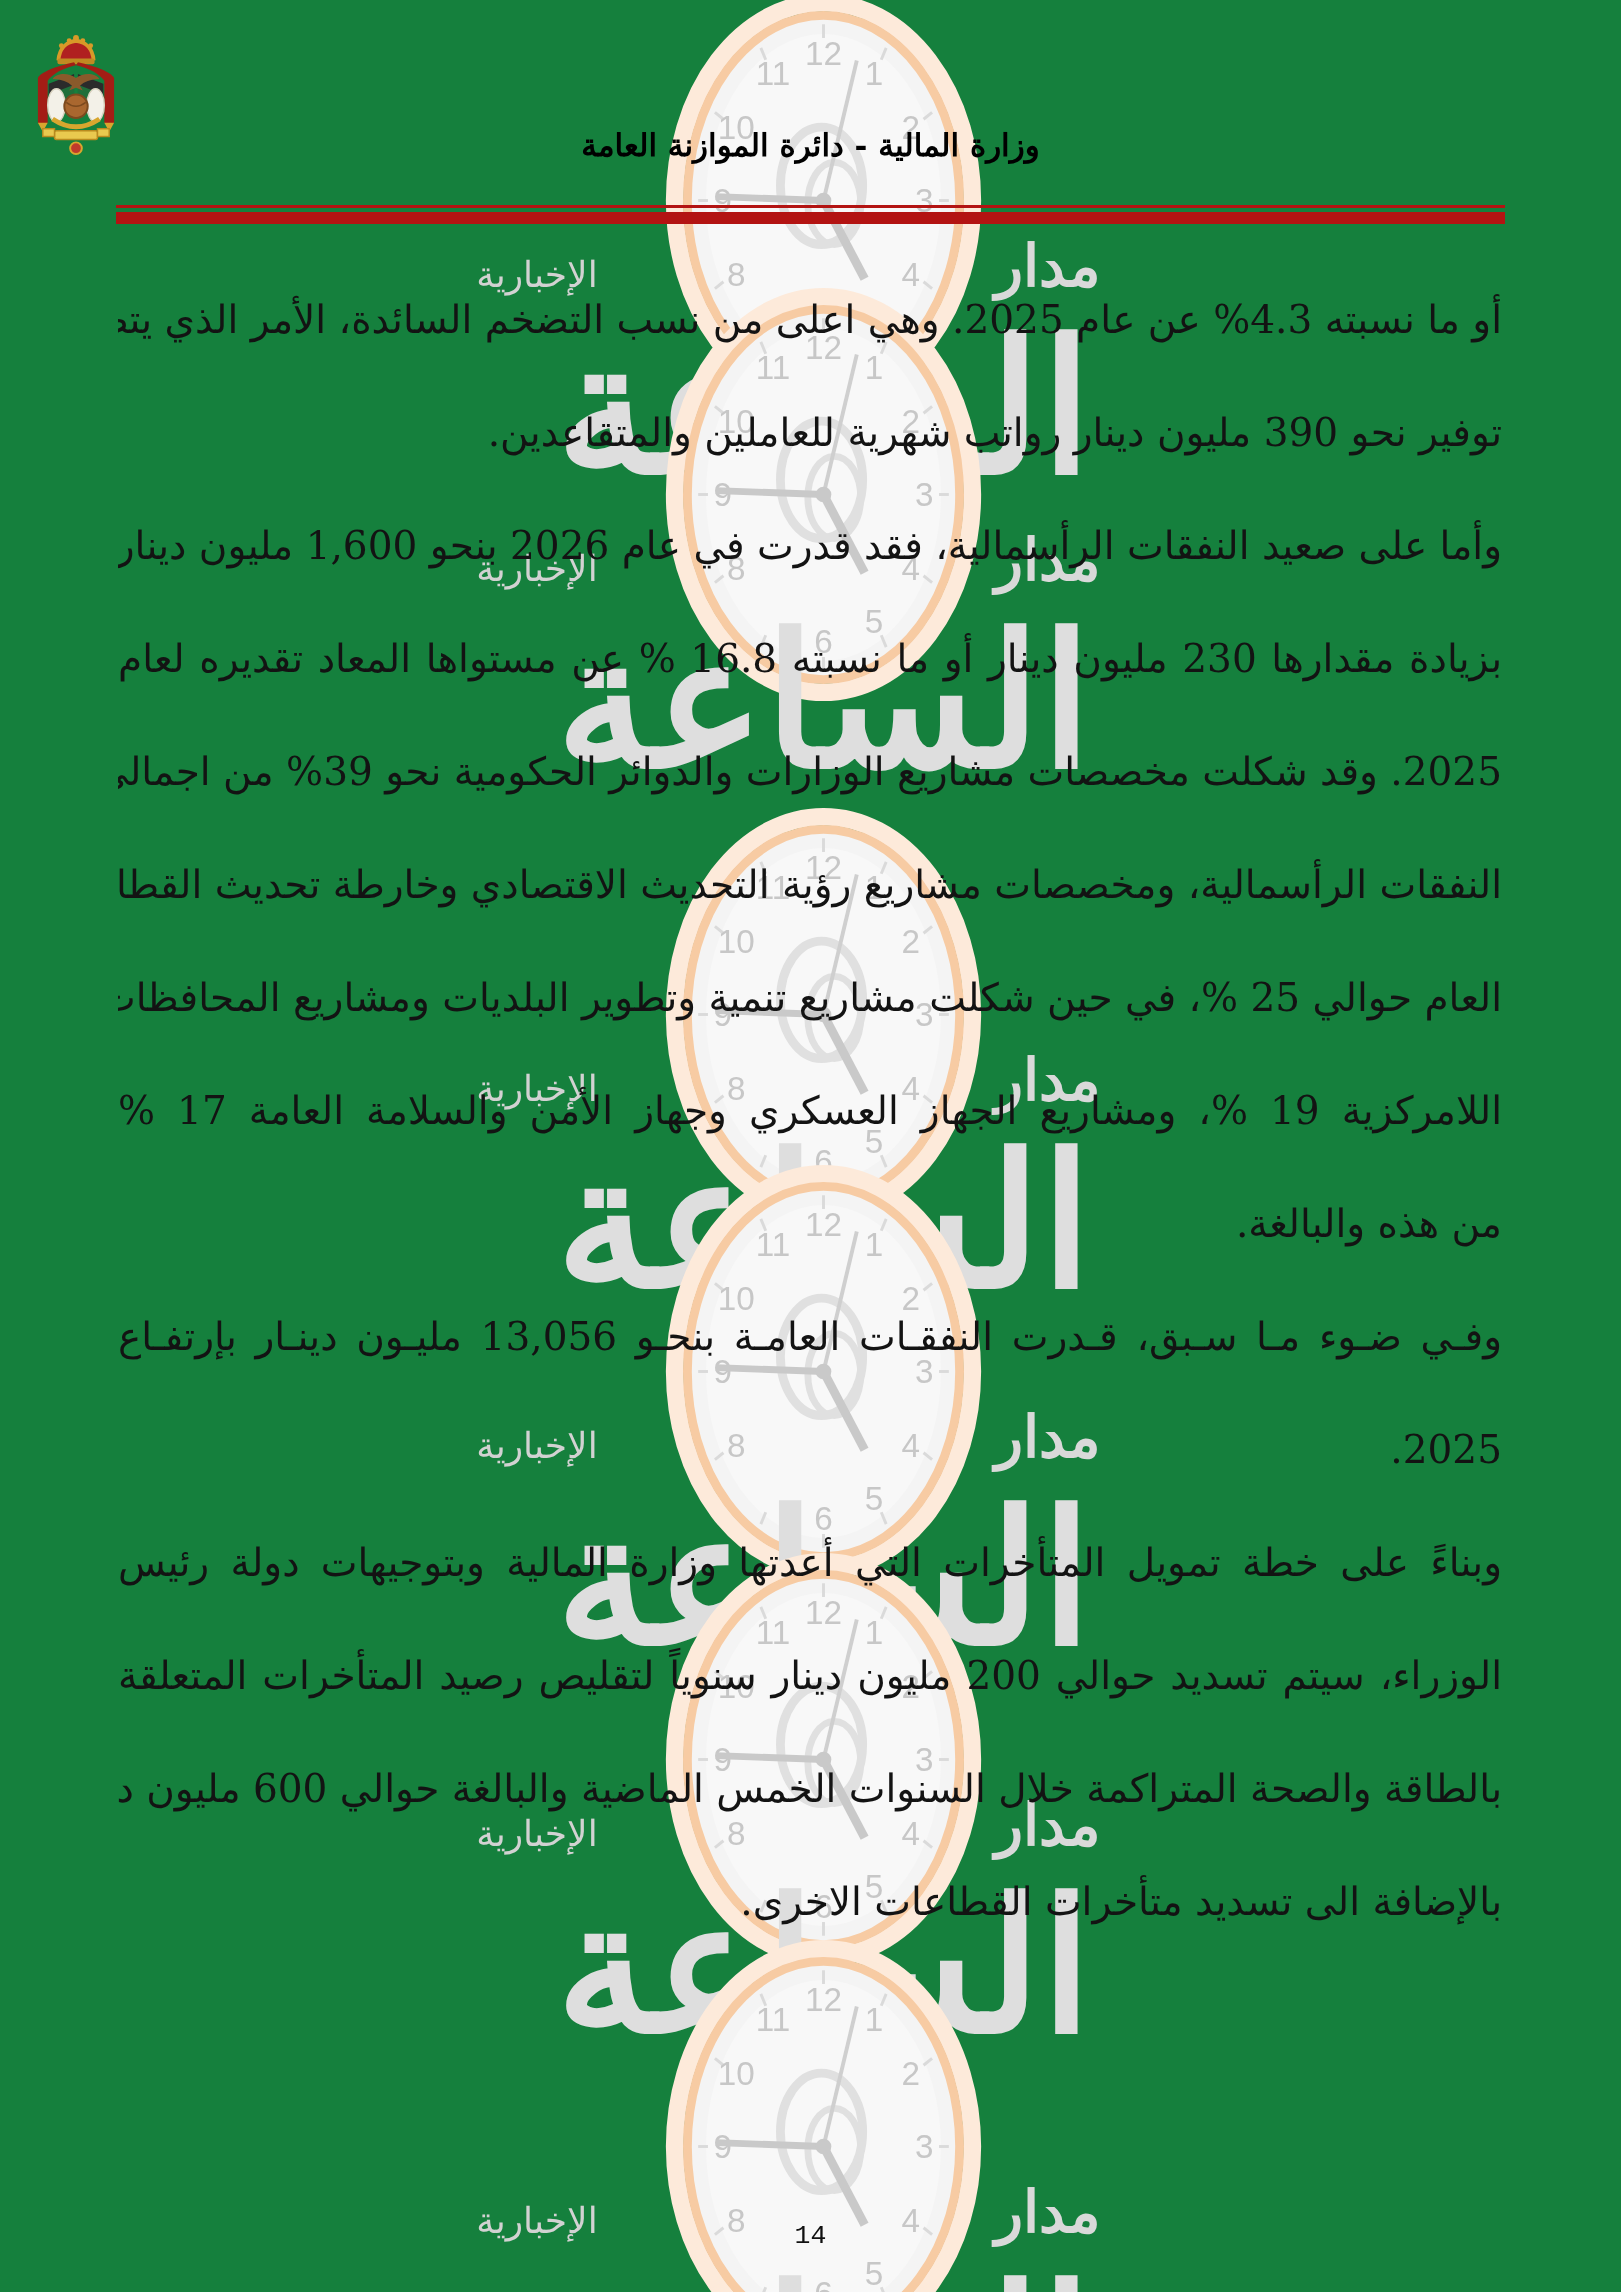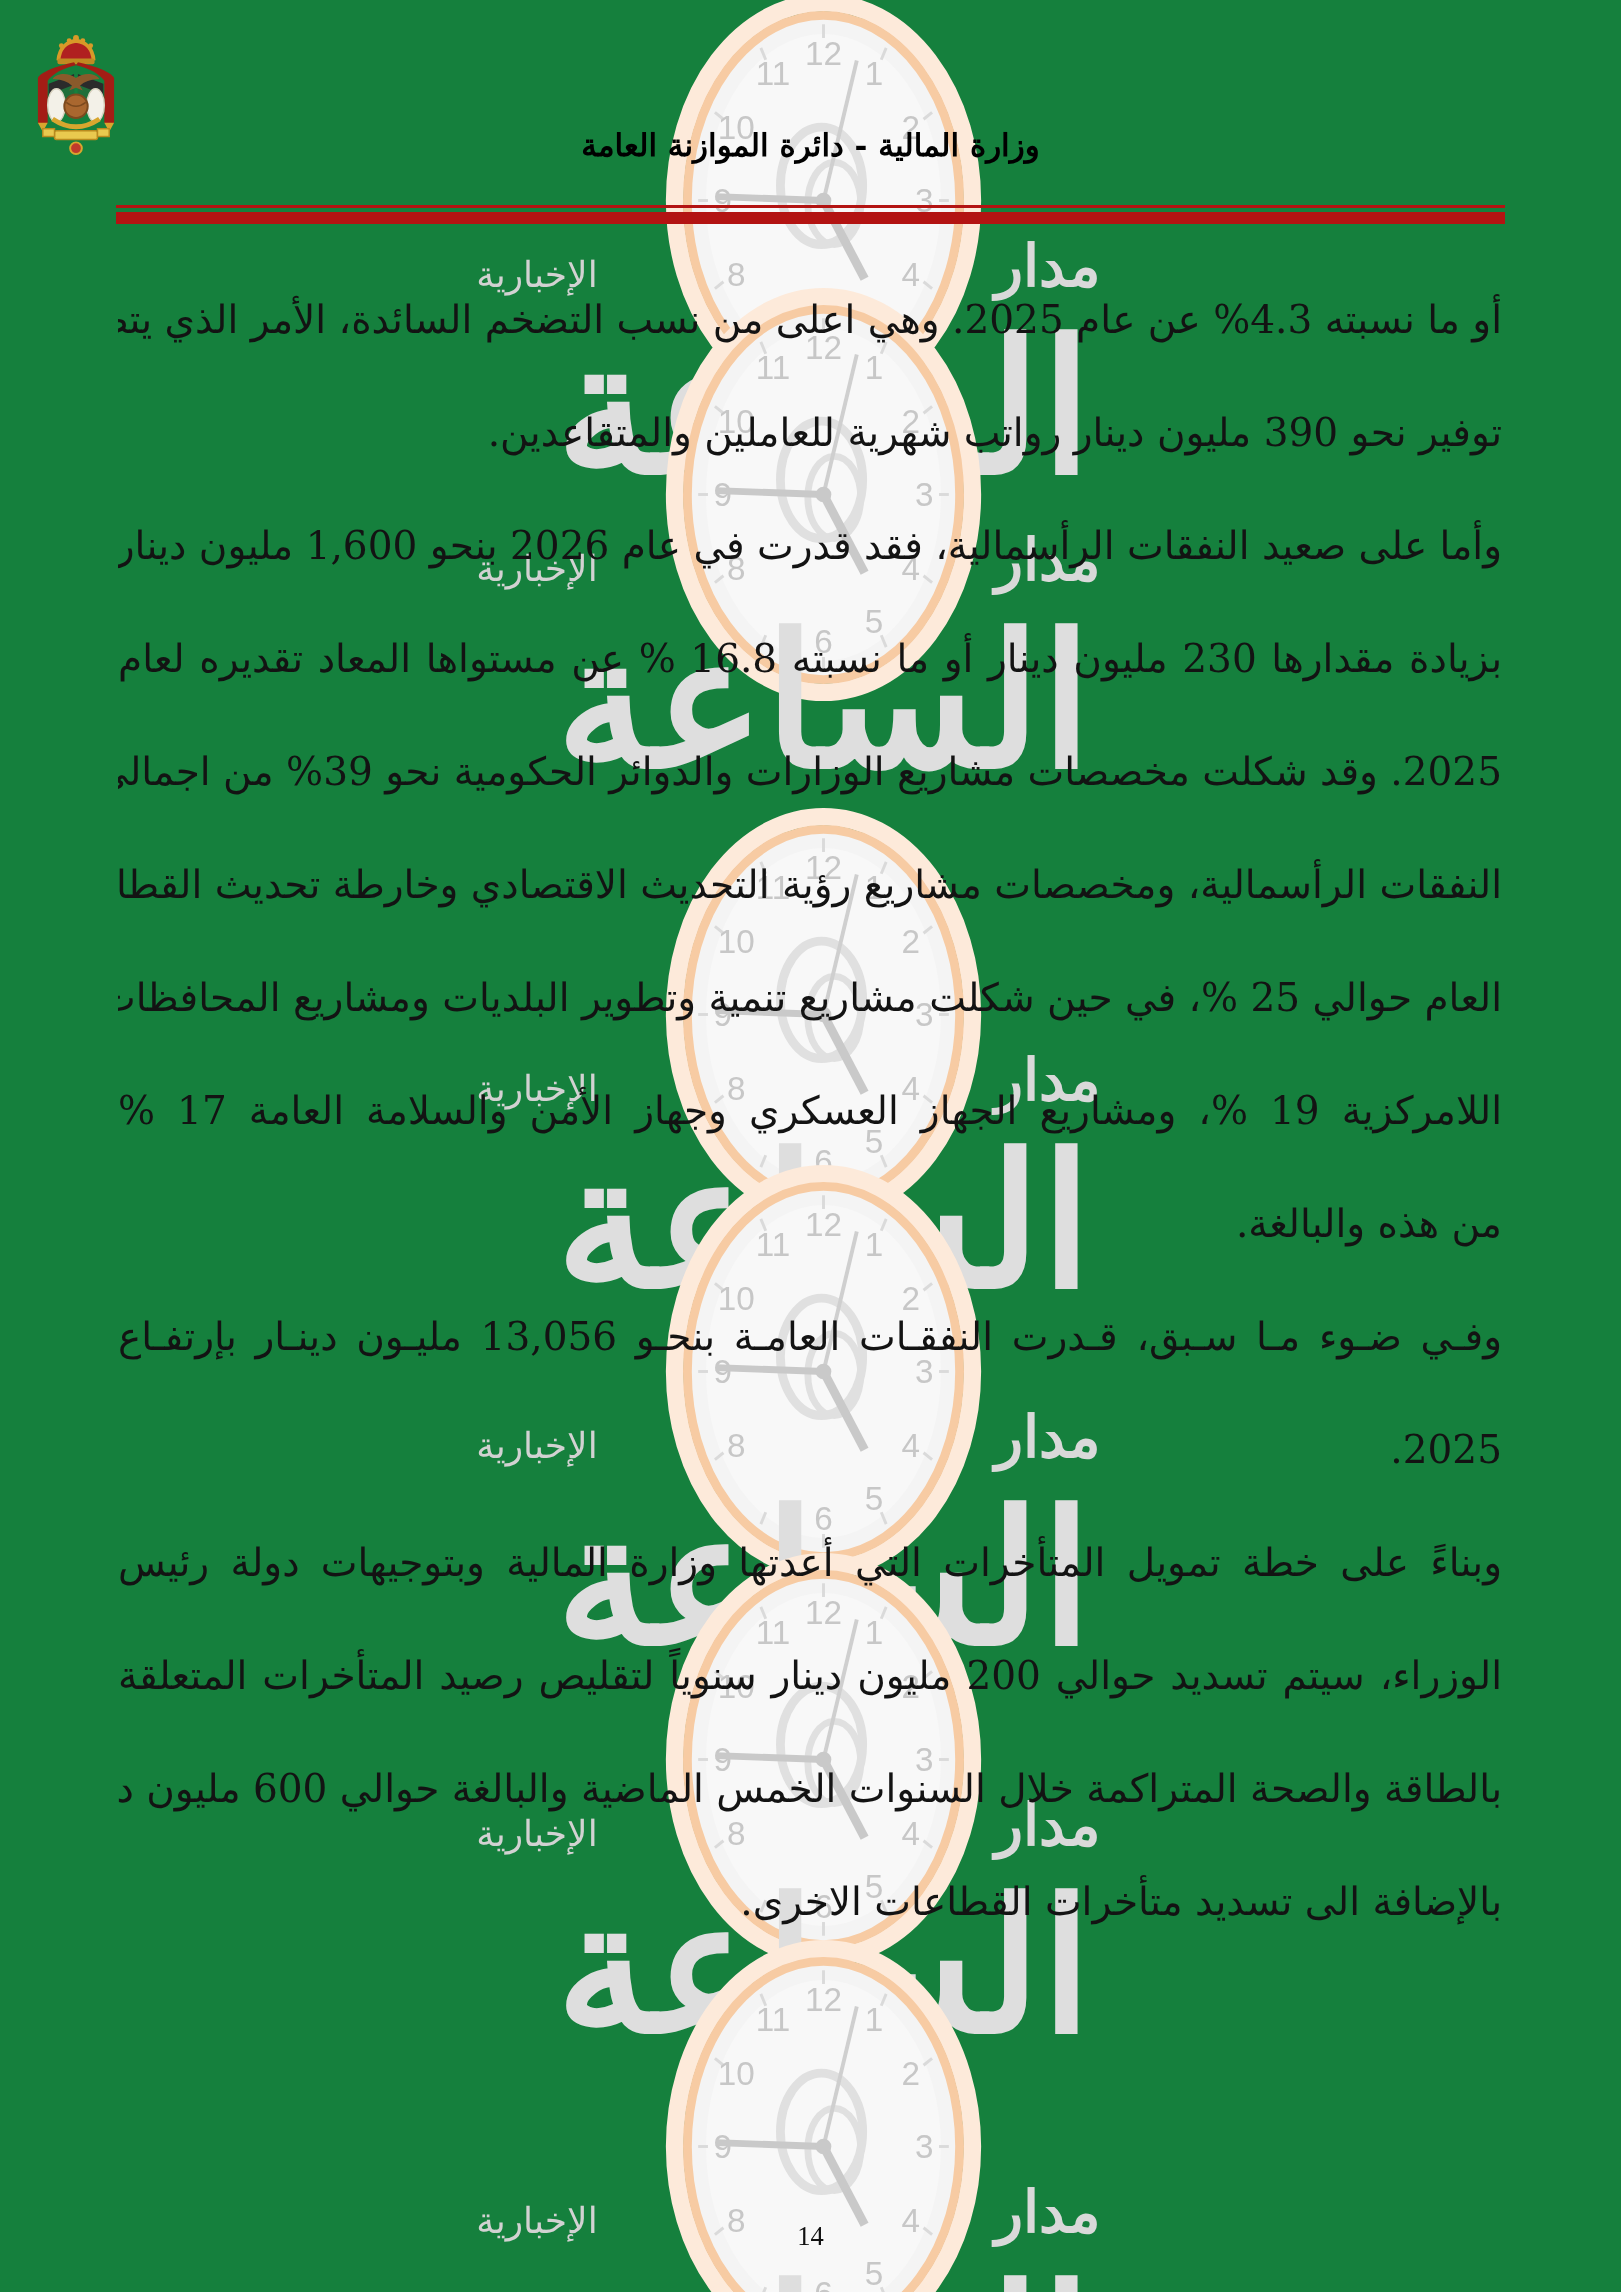--- a/index.html
+++ b/index.html
@@ -39,21 +39,21 @@
     height:113px; line-height:113px; font-size:39px;
     direction:rtl; text-align:justify; text-align-last:justify;
     white-space:nowrap; overflow:hidden;
   }
   .line.end { text-align-last:right; }
   .b { font-weight:normal; }
   
   .pageno {
     position:absolute; top:2221px; left:0; right:0; z-index:2;
     text-align:center; font-size:26.5px; color:#111;
-    font-family:Liberation Serif, serif;
+    font-family:Liberation Mono, monospace;
   }
 </style>
 </head>
 <body>
 
 <div class="page">
 
   <div class="wm-layer">
       <div class="wm" style="left: 363px; top: -9.8px;">
         <div class="w-clock"><svg width="333" height="421" viewBox="0 0 340 430">

